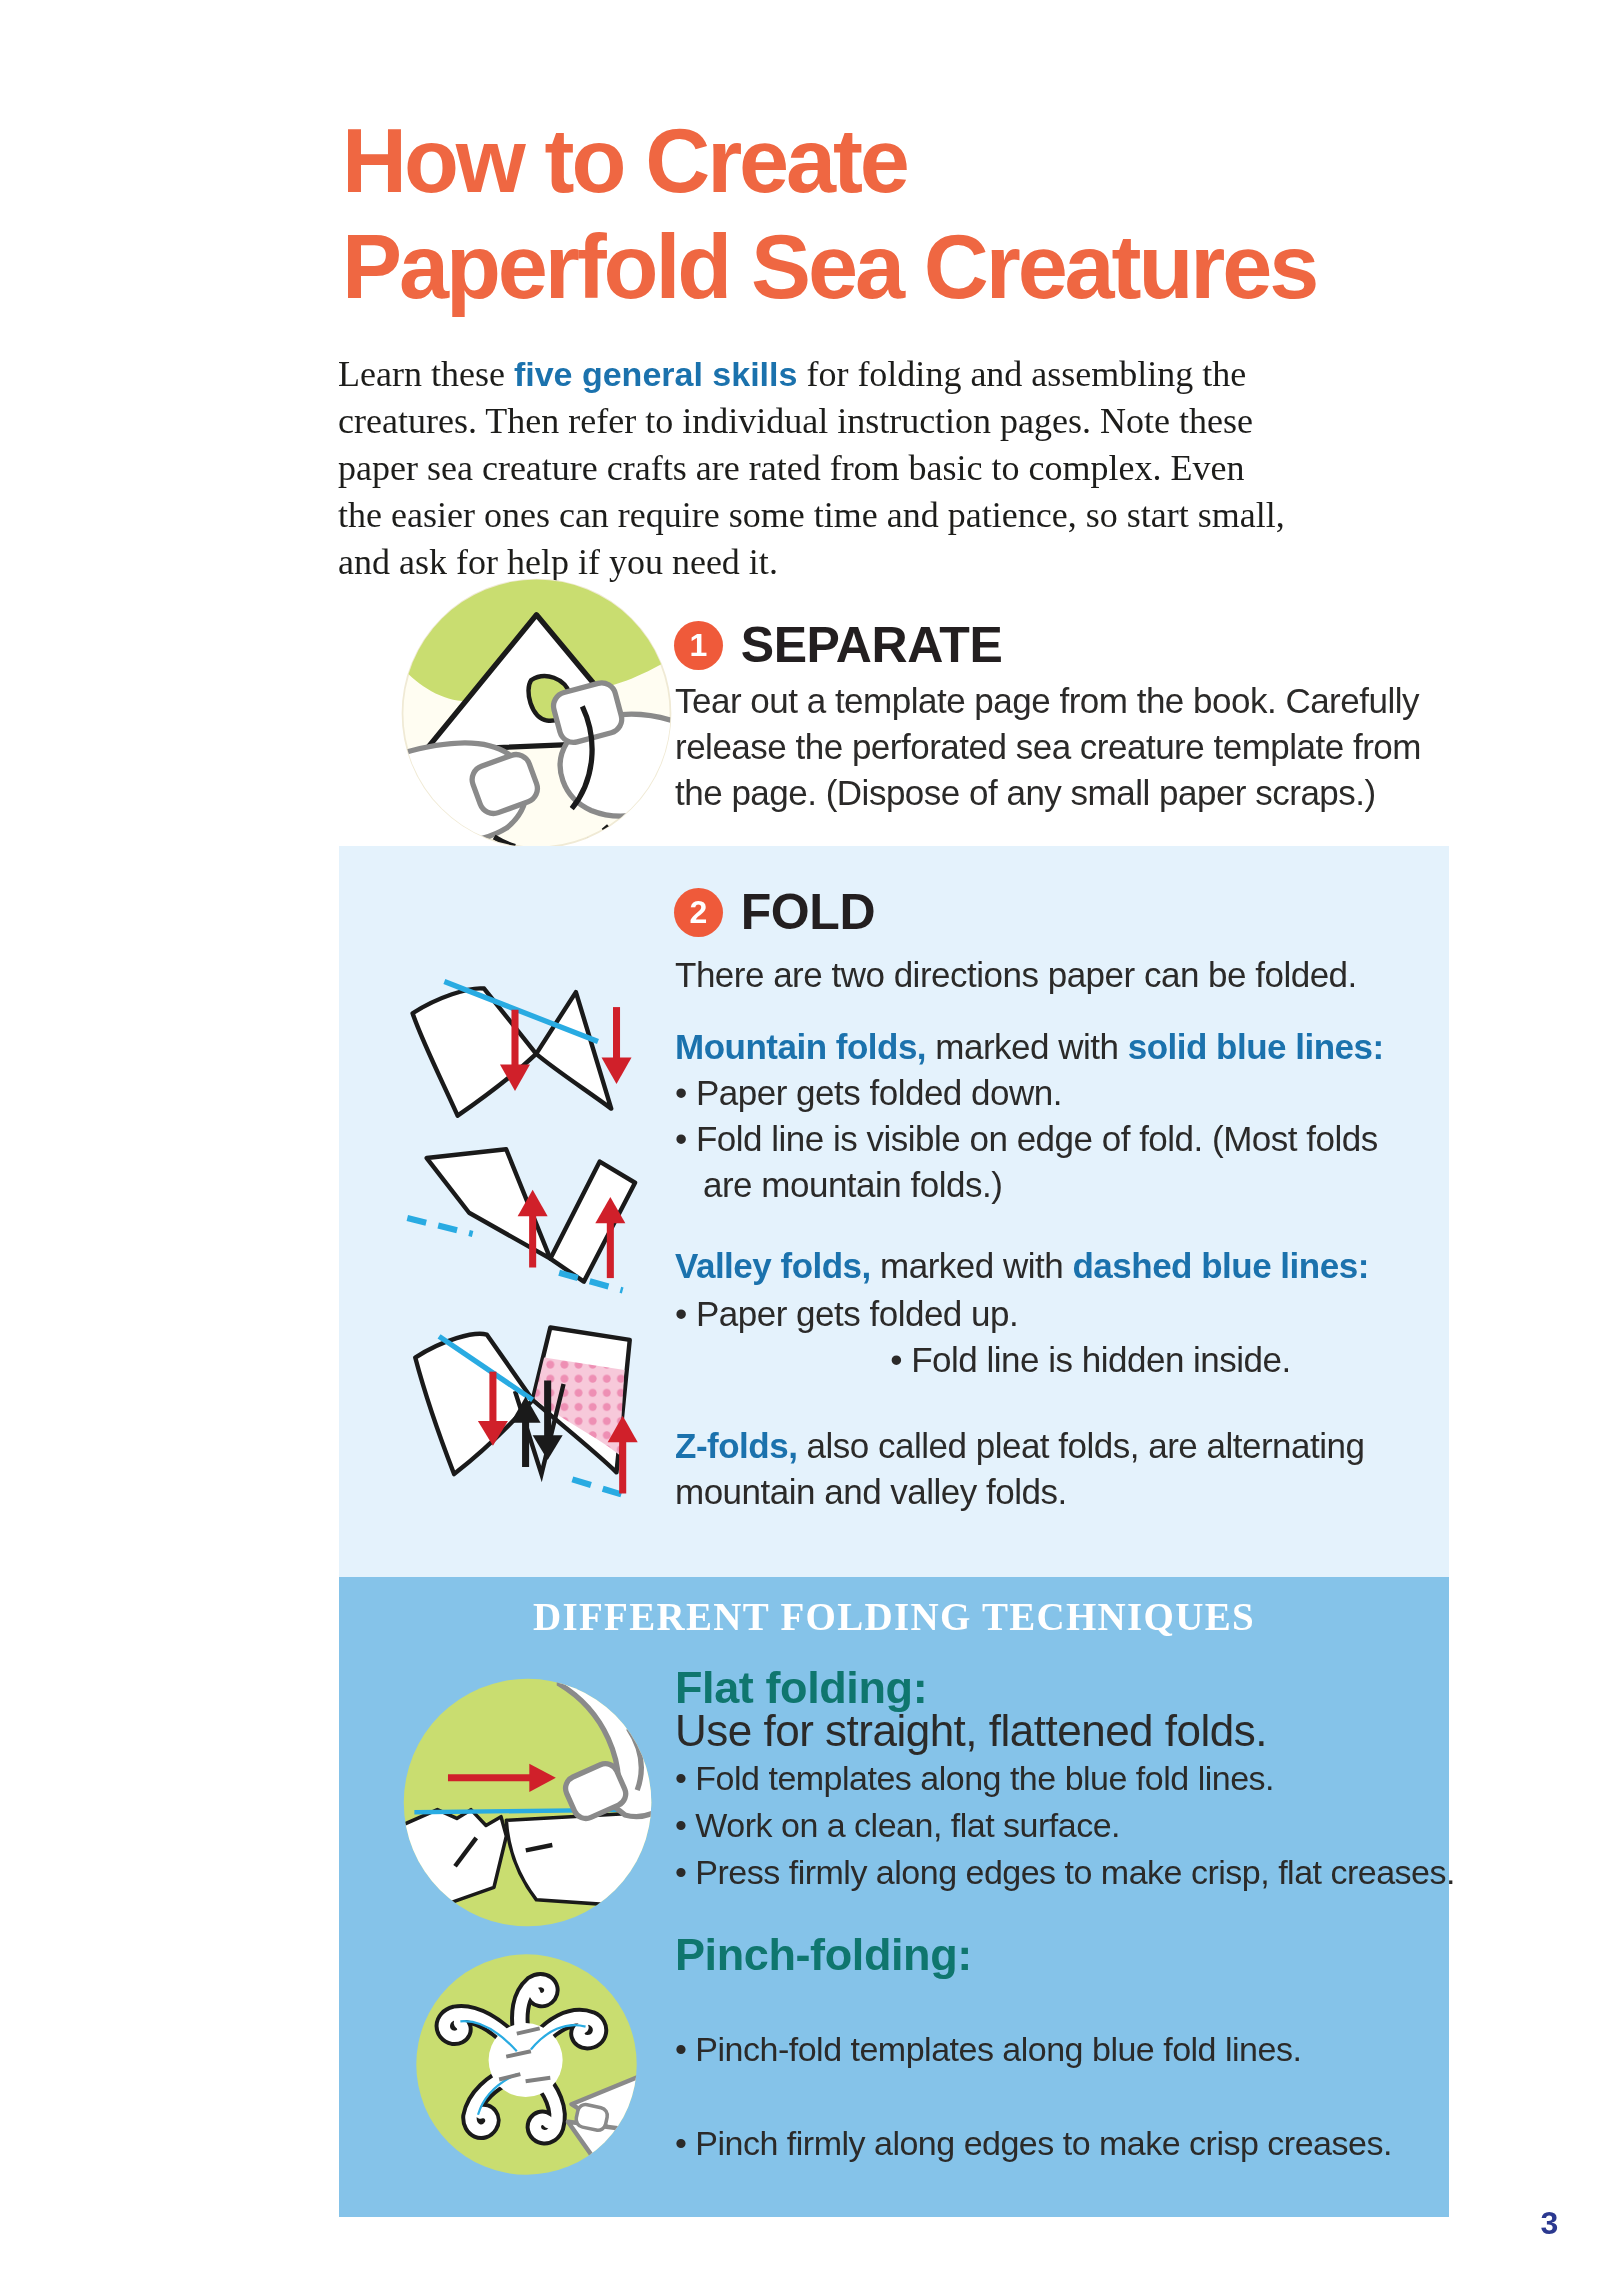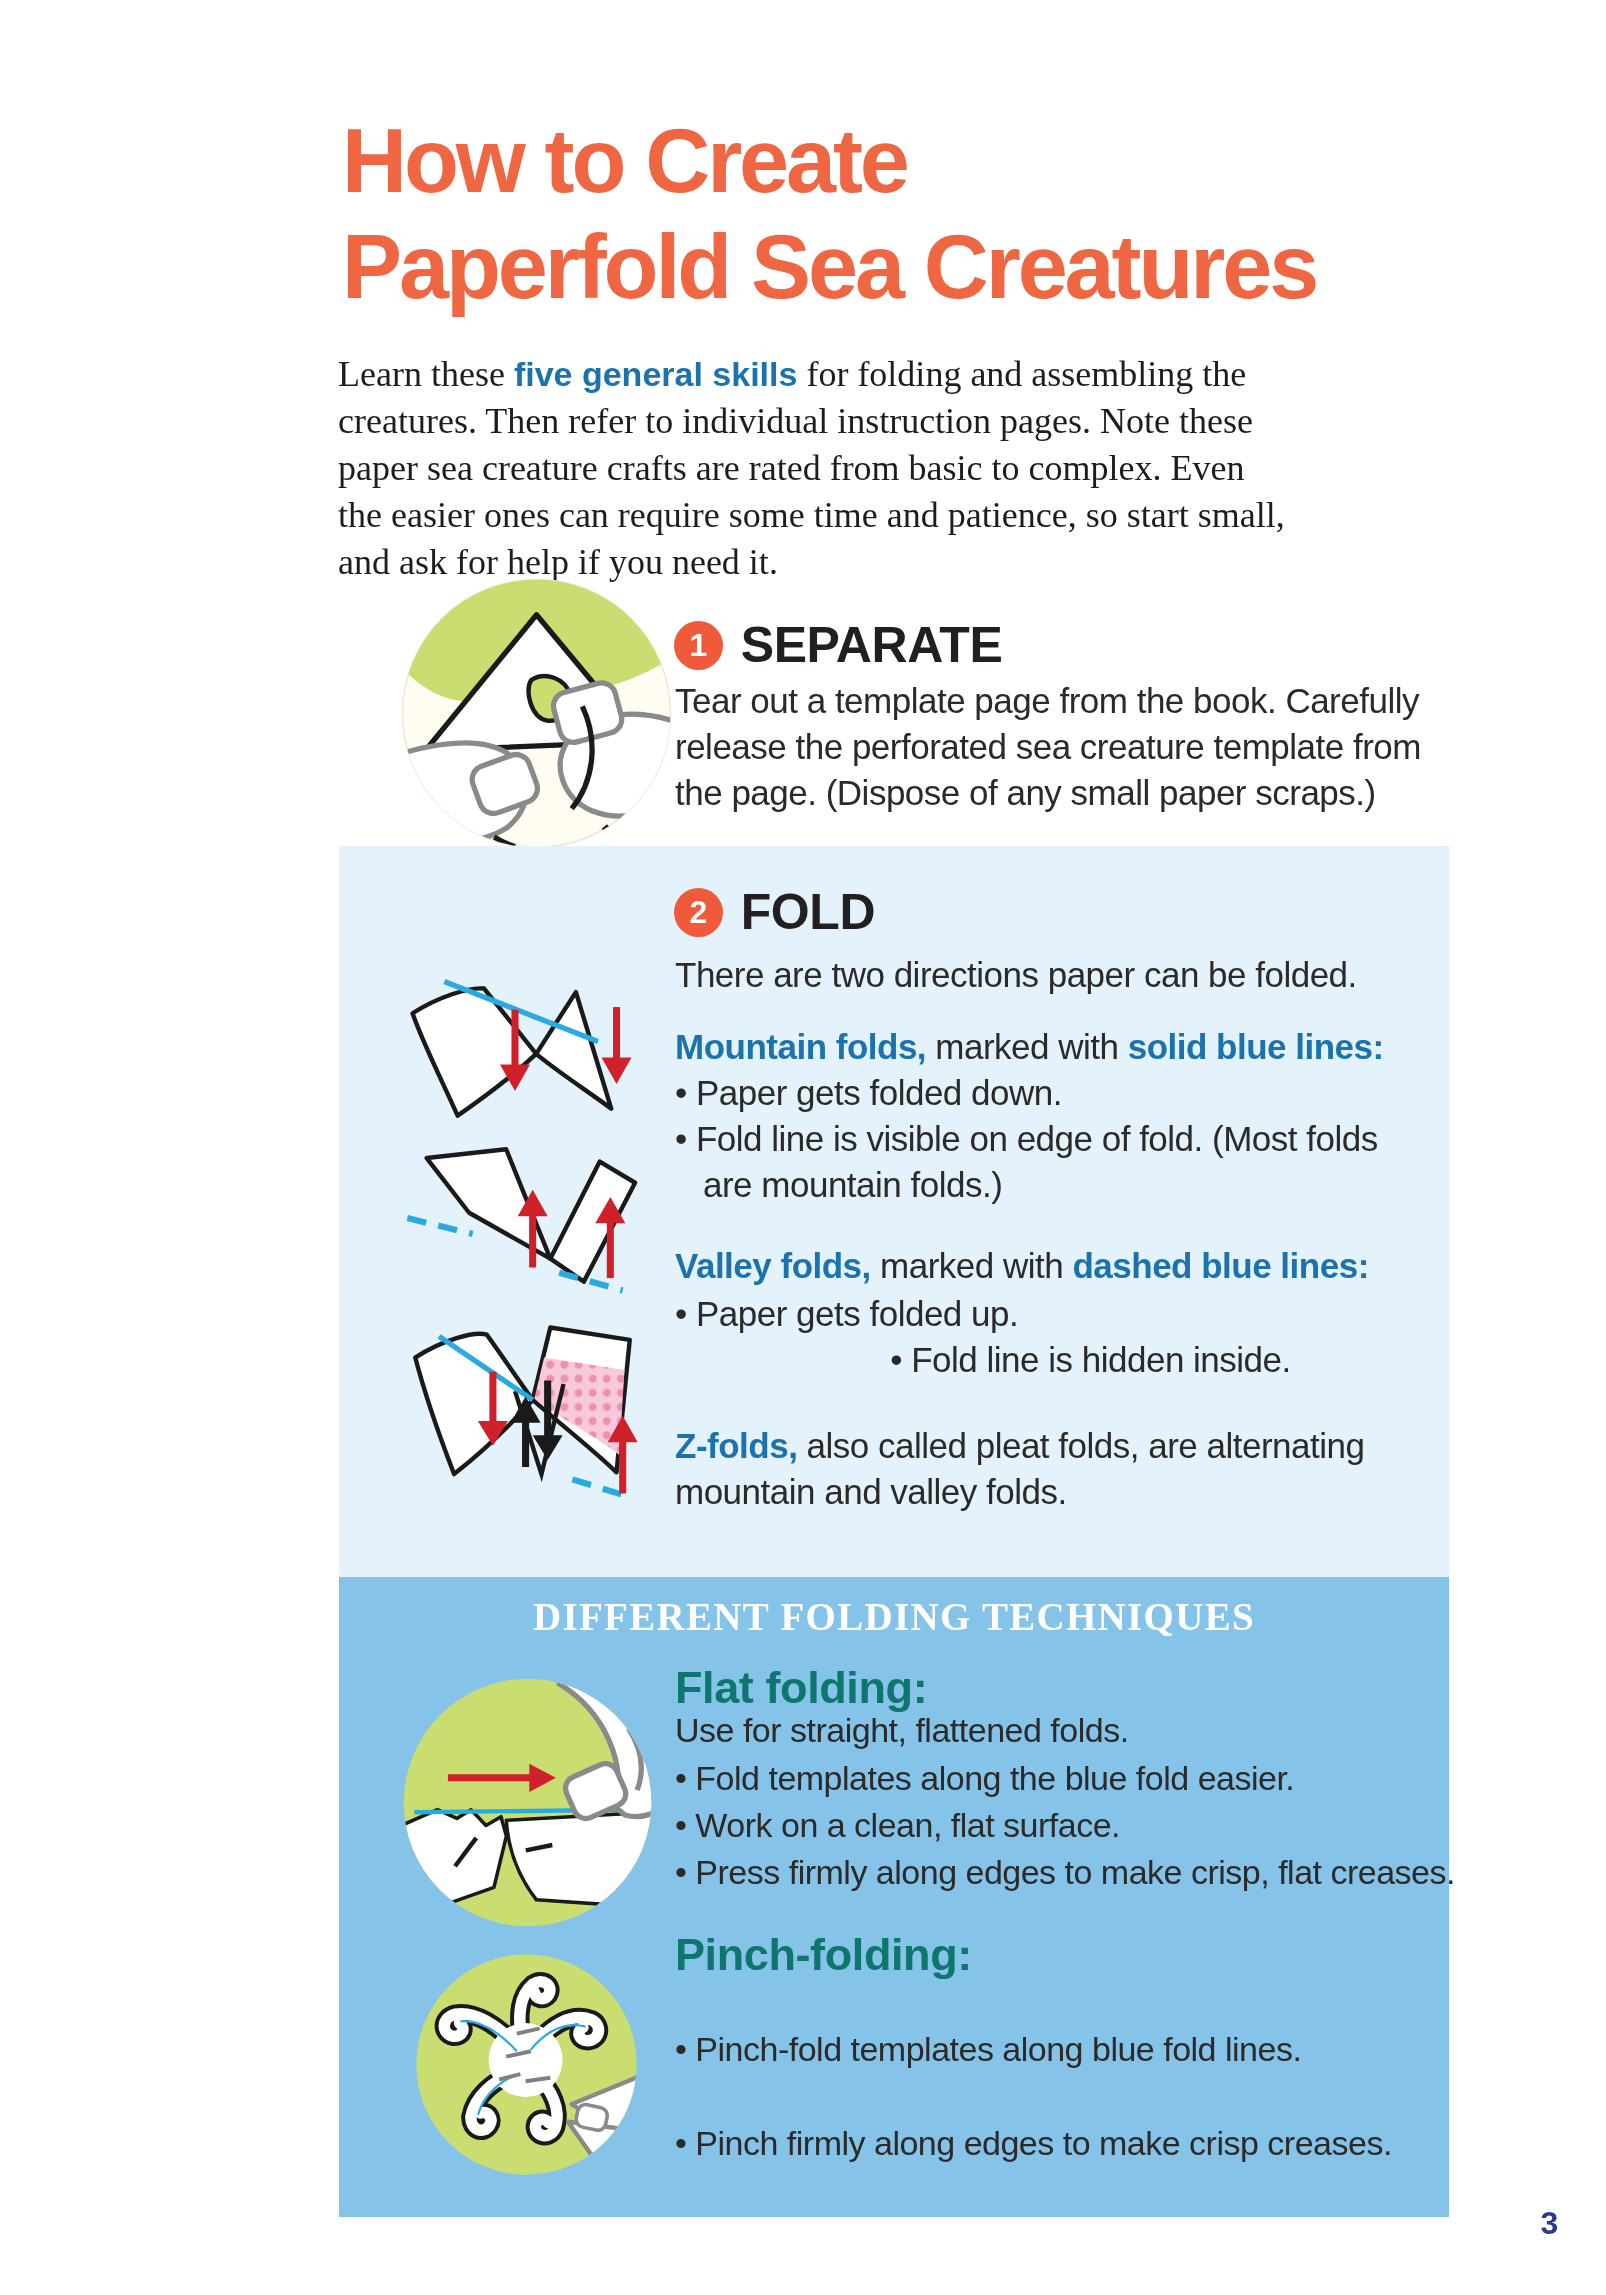--- a/index.html
+++ b/index.html
@@ -195,22 +195,22 @@
           <polygon points="174,114 144,98 144,130" fill="#d0202a"></polygon>
         </g>
         <path d="M178,8 C228,38 254,96 242,148 L252,156 C266,160 280,158 296,148 L296,0 L178,0 Z" fill="#ffffff" stroke="#8a8a8a" stroke-width="6"></path>
         <rect x="188" y="104" width="62" height="50" rx="14" transform="rotate(-24 219 129)" fill="#ffffff" stroke="#8a8a8a" stroke-width="6"></rect>
         <path d="M256,58 C272,82 274,106 266,128" fill="none" stroke="#8a8a8a" stroke-width="6"></path>
       </g>
     </svg>
   </div>
 
   <div class="sub-head" style="left:675px;top:1662px;">Flat folding:</div>
-  <div class="sans" style="left:675px;top:1707px;width:803px;font-size:34px;line-height:47px;">Use for straight, flattened folds.</div>
-  <div class="sans bullets" style="left:675px;top:1755px;width:808px;font-size:34px;line-height:47px;">• Fold templates along the blue fold easier.</div>
+  <div class="sans" style="left:675px;top:1707px;width:803px;font-size:44px;line-height:47px;">Use for straight, flattened folds.</div>
+  <div class="sans bullets" style="left:675px;top:1755px;width:808px;font-size:34px;line-height:47px;">• Fold templates along the blue fold lines.</div>
   <div class="sans bullets" style="left:675px;top:1802px;width:808px;font-size:34px;line-height:47px;">• Work on a clean, flat surface.</div>
   <div class="sans bullets" style="left:675px;top:1849px;width:808px;font-size:34px;line-height:47px;">• Press firmly along edges to make crisp, flat creases.</div>
 
   <div class="illo" style="left:411px;top:1949px;width:231px;height:231px;">
     <svg width="231" height="231" viewBox="0 0 262 262">
       <defs>
           <clipPath id="pinchclip">
             <circle cx="131" cy="131" r="125"></circle>
           </clipPath>
         </defs>

